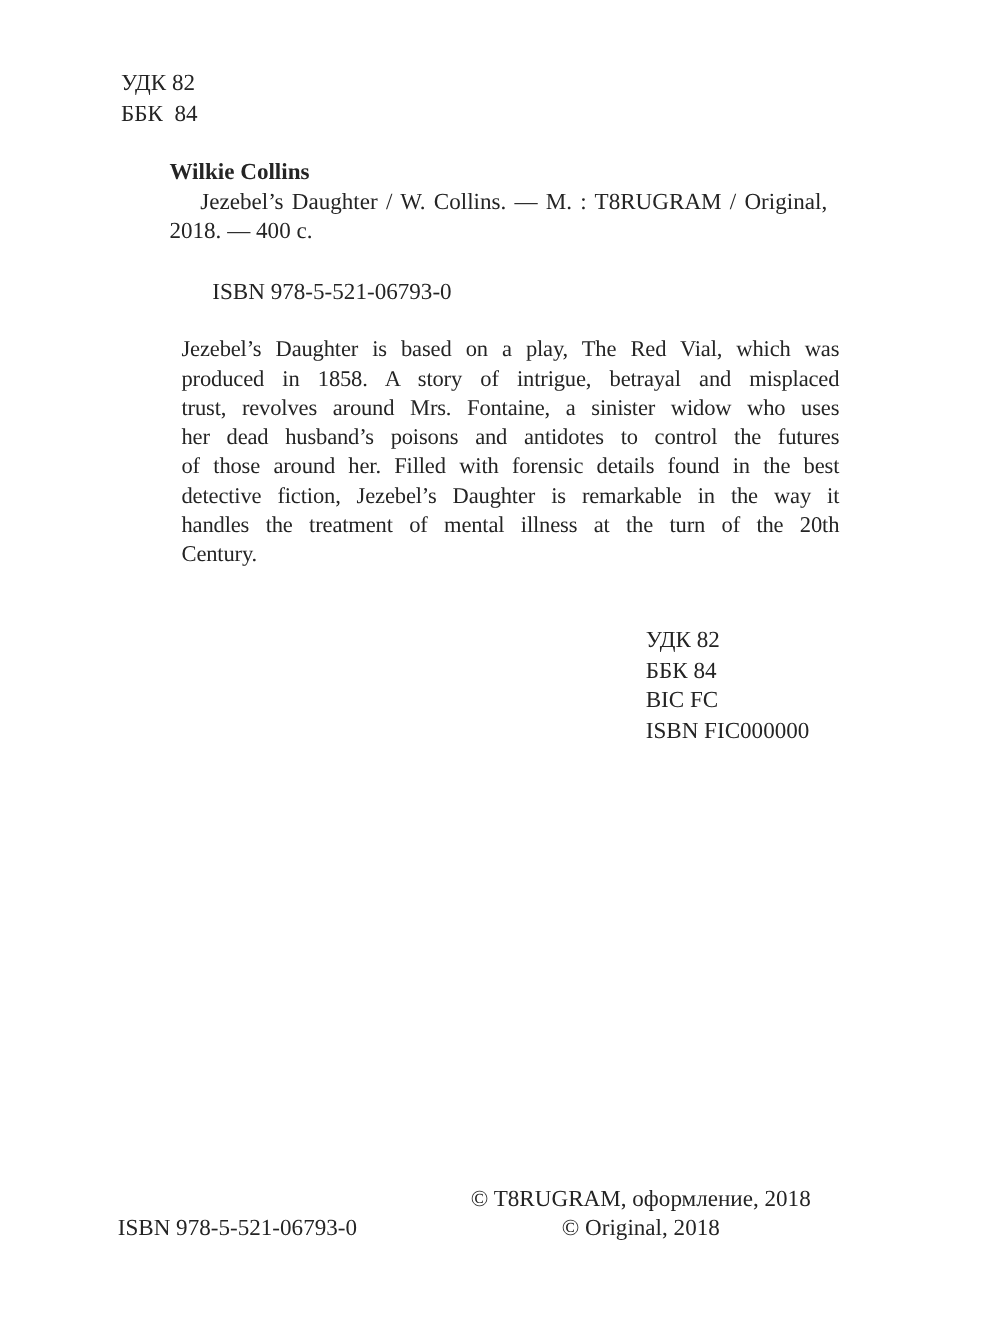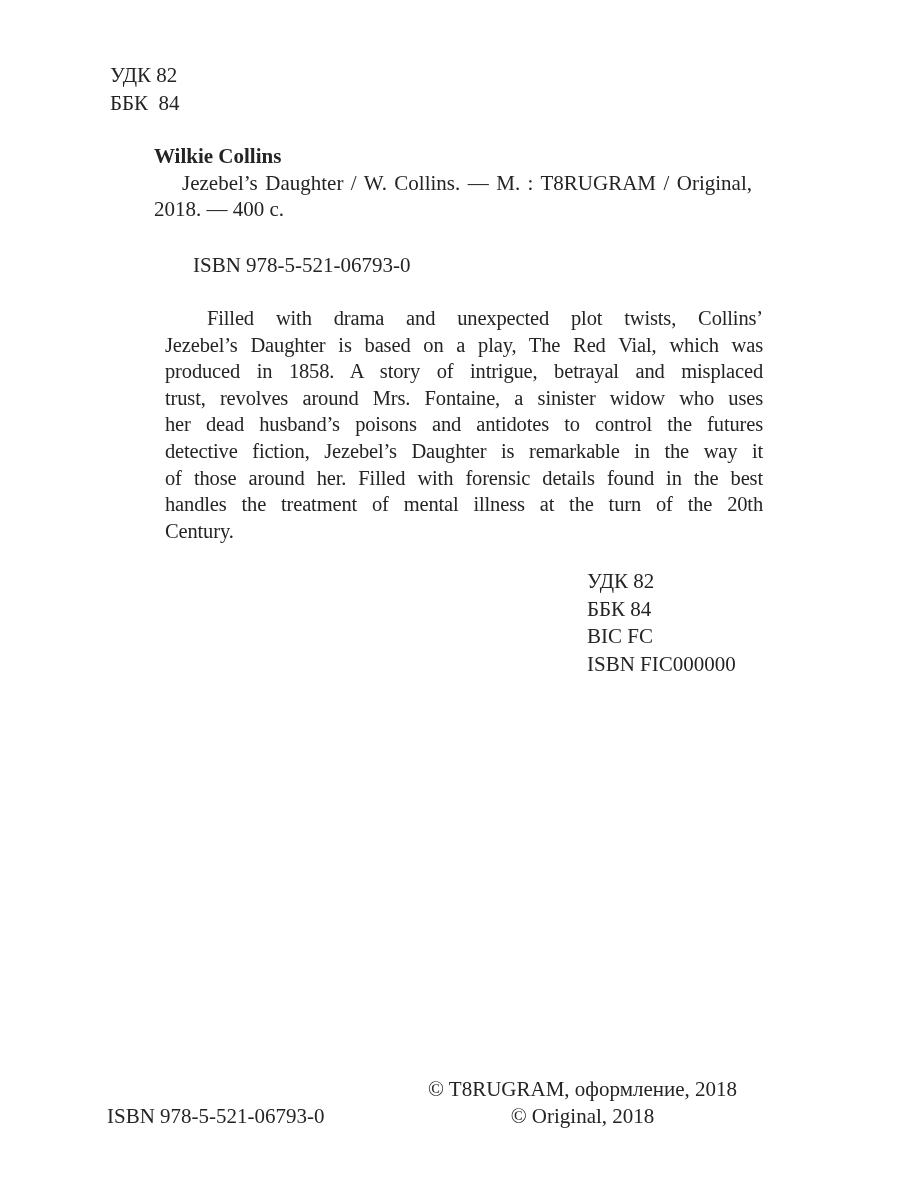--- a/index.html
+++ b/index.html
@@ -58,27 +58,26 @@
   <div class="author tline">Wilkie Collins</div>
   <div>
       <div class="tline jfit" style="padding-left: 28px;"><span style="word-spacing: 2.20781px;">Jezebel’s Daughter / W. Collins. — M. : T8RUGRAM / Original,</span></div>
       <div class="tline"><span>2018. — 400 с.</span></div>
     </div>
 </div>
 
 <div class="abs isbn-top tline">ISBN 978-5-521-06793-0</div>
 
 <div class="abs annotation">
-    <div class="tline jfit" style="padding-left: 42px;"><span style="word-spacing: 16.9777px;">Filled with drama and unexpected plot twists, Collins’</span></div>
     <div class="tline jfit"><span style="word-spacing: 7.84517px;">Jezebel’s Daughter is based on a play, The Red Vial, which was</span></div>
     <div class="tline jfit"><span style="word-spacing: 11.6042px;">produced in 1858. A story of intrigue, betrayal and misplaced</span></div>
     <div class="tline jfit"><span style="word-spacing: 9.29167px; margin-top: 24px;">trust, revolves around Mrs. Fontaine, a sinister widow who uses</span></div>
     <div class="tline jfit"><span style="word-spacing: 10.2448px;">her dead husband’s poisons and antidotes to control the futures</span></div>
+    <div class="tline jfit"><span style="word-spacing: 7.14205px;">of those around her. Filled with forensic details found in the best</span></div>
     <div class="tline jfit"><span style="word-spacing: 9.59201px;">detective fiction, Jezebel’s Daughter is remarkable in the way it</span></div>
-    <div class="tline jfit"><span style="word-spacing: 7.14205px;">of those around her. Filled with forensic details found in the best</span></div>
     <div class="tline jfit"><span style="word-spacing: 9.9375px;">handles the treatment of mental illness at the turn of the 20th</span></div>
     <div class="tline"><span>Century.</span></div>
   </div>
 
 <div class="abs right-codes">
     <div class="tline"><span>УДК 82</span></div>
     <div class="tline"><span>ББК 84</span></div>
     <div class="tline"><span>BIC FC</span></div>
     <div class="tline"><span>ISBN FIC000000</span></div>
   </div>

